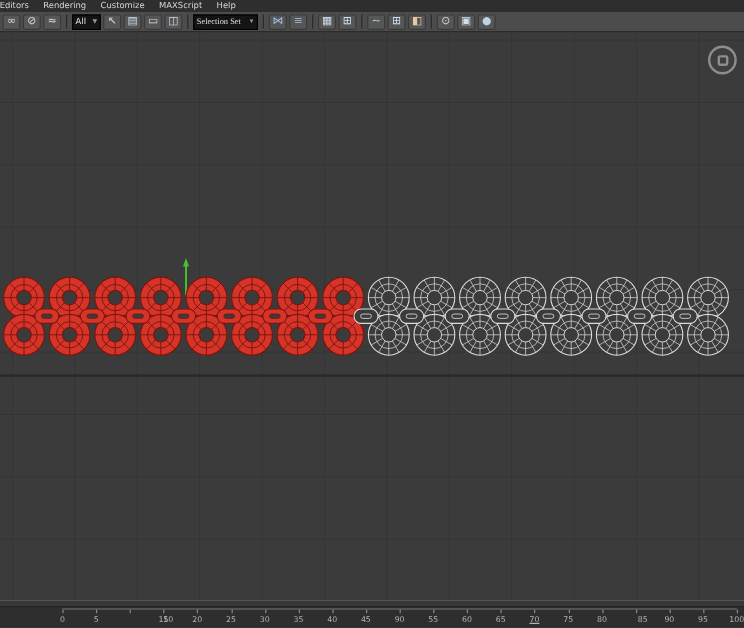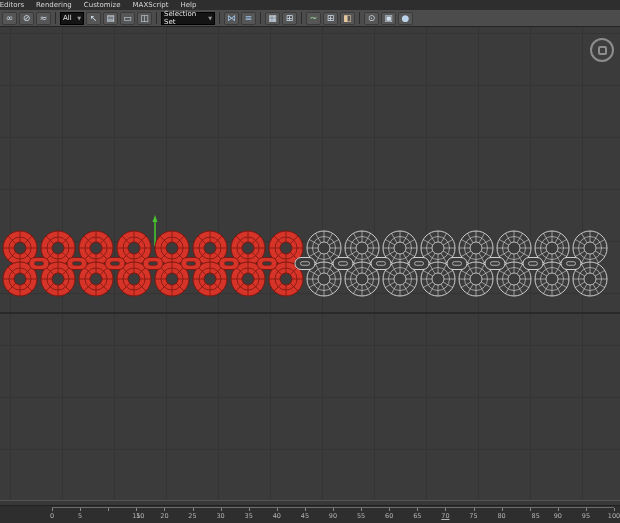--- a/index.html
+++ b/index.html
@@ -87,21 +87,21 @@
       <div class="tb-sep"></div>
       <div class="tb-dropdown" style="width: 24px;">
         <span>All</span>
         <span class="tb-caret">▼</span>
       </div>
       <div class="tb-icon">↖</div>
       <div class="tb-icon">▤</div>
       <div class="tb-icon">▭</div>
       <div class="tb-icon">◫</div>
       <div class="tb-sep"></div>
-      <div class="tb-dropdown" style="width: 54px;">
+      <div class="tb-dropdown" style="width: 54px; font-family: Liberation Serif, serif;">
         <span>Selection Set</span>
         <span class="tb-caret">▼</span>
       </div>
       <div class="tb-sep"></div>
       <div class="tb-icon" style="color: rgb(159, 195, 231);">⋈</div>
       <div class="tb-icon" style="color: rgb(159, 195, 231);">≡</div>
       <div class="tb-sep"></div>
       <div class="tb-icon">▦</div>
       <div class="tb-icon">⊞</div>
       <div class="tb-sep"></div>

